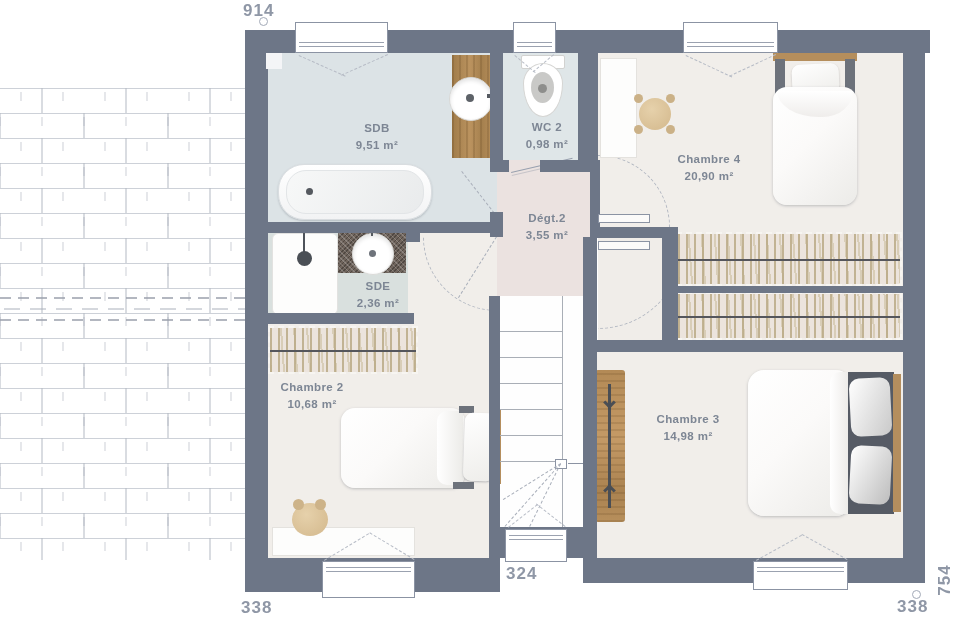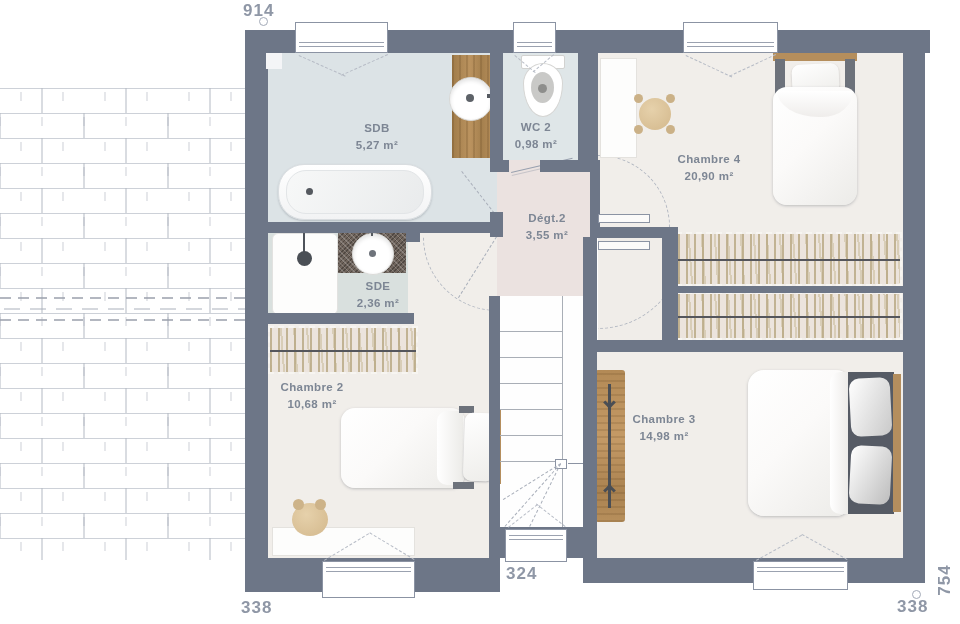--- a/index.html
+++ b/index.html
@@ -219,43 +219,43 @@
   <div class="dv" style="left:776px;top:55px;width:51px;transform:rotate(155deg)"></div>
   <div class="dv" style="left:324px;top:560px;width:52px;transform:rotate(-31deg)"></div>
   <div class="dv" style="left:414px;top:560px;width:52px;transform:rotate(-149deg)"></div>
   <div class="dv" style="left:508px;top:527px;width:37px;transform:rotate(-38deg)"></div>
   <div class="dv" style="left:565px;top:527px;width:37px;transform:rotate(-142deg)"></div>
   <div class="dv" style="left:756px;top:560px;width:52px;transform:rotate(-29deg)"></div>
   <div class="dv" style="left:847px;top:560px;width:52px;transform:rotate(-151deg)"></div>
 
   <div class="rlabel" style="left:377px;top:137px">
     <div>SDB</div>
-    <div>5,27 m²</div>
-  </div>
-  <div class="rlabel" style="left:536px;top:136px">
+    <div>9,51 m²</div>
+  </div>
+  <div class="rlabel" style="left:547px;top:136px">
     <div>WC 2</div>
     <div>0,98 m²</div>
   </div>
   <div class="rlabel" style="left:709px;top:168px">
     <div>Chambre 4</div>
     <div>20,90 m²</div>
   </div>
   <div class="rlabel" style="left:547px;top:227px">
     <div>Dégt.2</div>
     <div>3,55 m²</div>
   </div>
   <div class="rlabel" style="left:378px;top:295px">
     <div>SDE</div>
     <div>2,36 m²</div>
   </div>
   <div class="rlabel" style="left:312px;top:396px">
     <div>Chambre 2</div>
     <div>10,68 m²</div>
   </div>
-  <div class="rlabel" style="left:664px;top:428px">
+  <div class="rlabel" style="left:688px;top:428px">
     <div>Chambre 3</div>
     <div>14,98 m²</div>
   </div>
 
   <div class="dim" style="left:243px;top:1px">914</div>
   <div class="dimcircle" style="left:259px;top:17px"></div>
   <div class="dim" style="left:241px;top:598px">338</div>
   <div class="dim" style="left:506px;top:564px">324</div>
   <div class="dim" style="left:897px;top:597px">338</div>
   <div class="dimcircle" style="left:912px;top:590px"></div>

